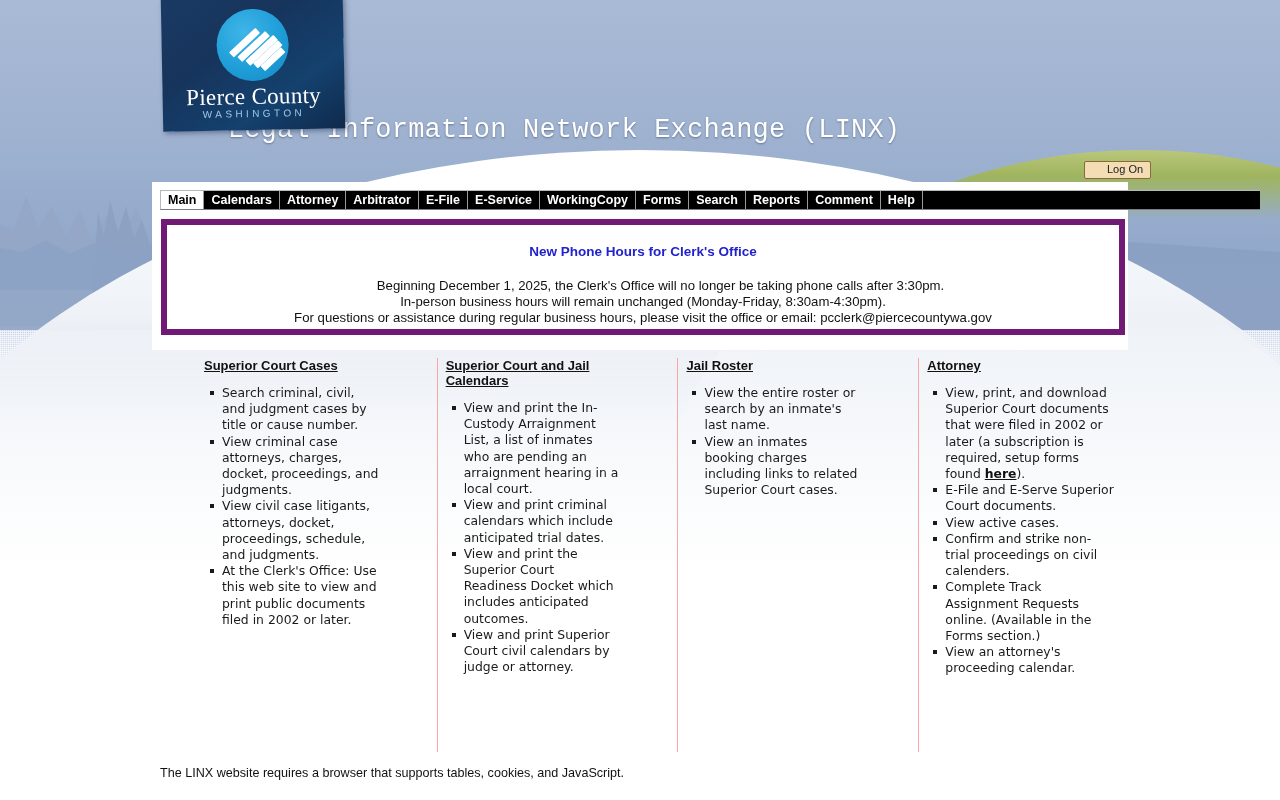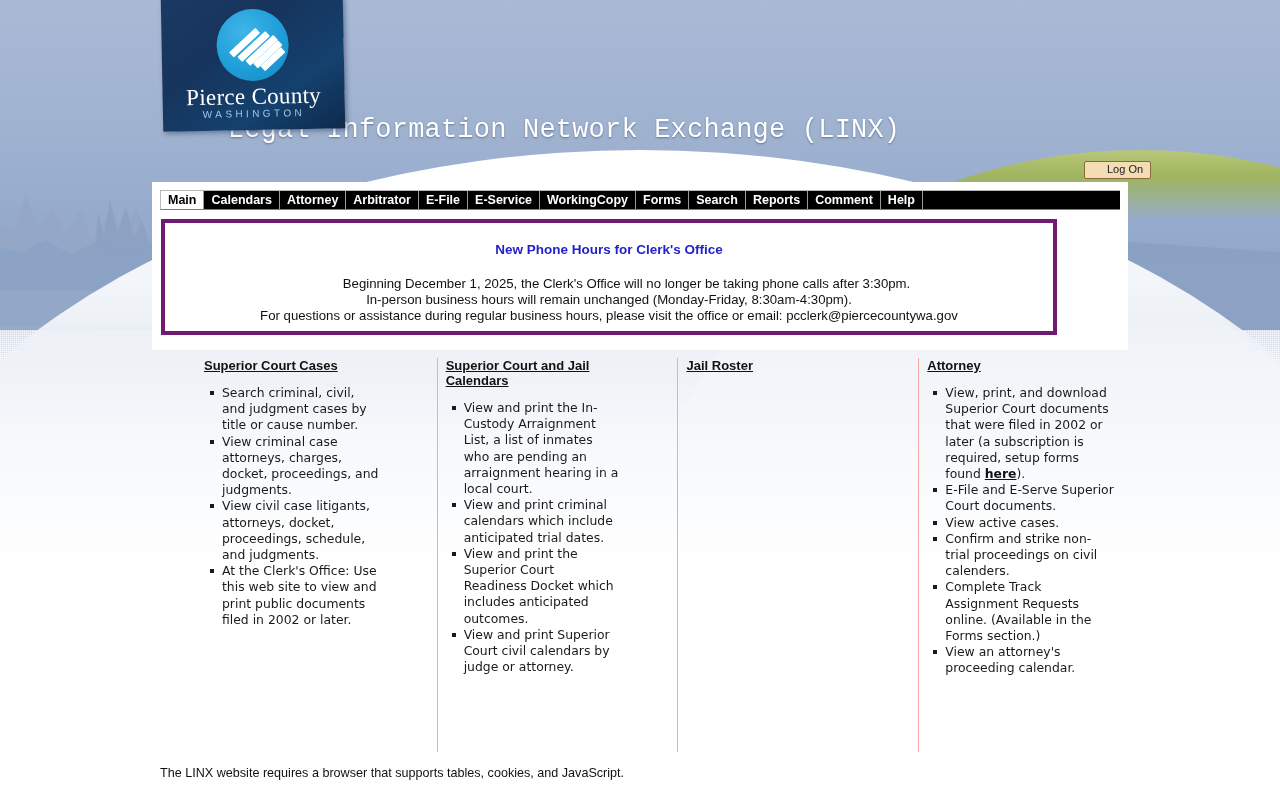--- a/index.html
+++ b/index.html
@@ -107,21 +107,21 @@
   }
 
   
   .panel {
     position:absolute; left:152px; top:182px; width:976px; height:168px;
     background:#ffffff;
   }
 
   
   .navbar {
-    position:absolute; left:160px; top:190px; width:960px; height:20px;
+    position:absolute; left:160px; top:190px; width:1100px; height:20px;
     background:#000000;
     border-top:1px solid #b9b9b9;
     border-left:1px solid #b9b9b9;
     border-bottom:1px solid #7d7d7d;
     display:flex; align-items:stretch;
   }
   .nav-item {
     color:#ffffff; background:#000000;
     font-family:"Liberation Sans", sans-serif;
     font-weight:bold; font-size:12.5px;
@@ -129,23 +129,23 @@
     padding:0 7px;
     border-right:1px solid #9a9a9a;
     white-space:nowrap;
     cursor:pointer;
   }
   .nav-item.active { background:#ffffff; color:#000000; }
   .nav-filler { flex:1 1 auto; background:#000000; }
 
   
   .announce {
-    position:absolute; left:161px; top:219px; width:896px; height:116px;
+    position:absolute; left:161px; top:219px; width:964px; height:116px;
     background:#ffffff;
-    border:4px solid #701a75;
+    border:6px solid #701a75;
     text-align:center;
     font-family:"Liberation Sans", sans-serif;
   }
   .announce-title {
     margin-top:19px;
     font-size:13.5px; font-weight:bold; color:#2222cc;
   }
   .announce-line {
     font-size:13.2px; color:#111111; line-height:16px;
   }
@@ -286,20 +286,24 @@
         <h3>Superior Court and Jail Calendars</h3>
         <ul>
           <li>View and print the In-Custody Arraignment List, a list of inmates who are pending an arraignment hearing in a local court.</li>
           <li>View and print criminal calendars which include anticipated trial dates.</li>
           <li>View and print the Superior Court Readiness Docket which includes anticipated outcomes.</li>
           <li>View and print Superior Court civil calendars by judge or attorney.</li>
         </ul>
       </div>
       <div class="col">
         <h3>Jail Roster</h3>
+        <ul>
+          <li>View the entire roster or search by an inmate's last name.</li>
+          <li>View an inmates booking charges including links to related Superior Court cases.</li>
+        </ul>
       </div>
       <div class="col col-4">
         <h3>Attorney</h3>
         <ul>
           <li>View, print, and download Superior Court documents that were filed in 2002 or later (a subscription is required, setup forms found <span class="inline-link">here</span>).</li>
           <li>E-File and E-Serve Superior Court documents.</li>
           <li>View active cases.</li>
           <li>Confirm and strike non-trial proceedings on civil calenders.</li>
           <li>Complete Track Assignment Requests online. (Available in the Forms section.)</li>
           <li>View an attorney's proceeding calendar.</li>

